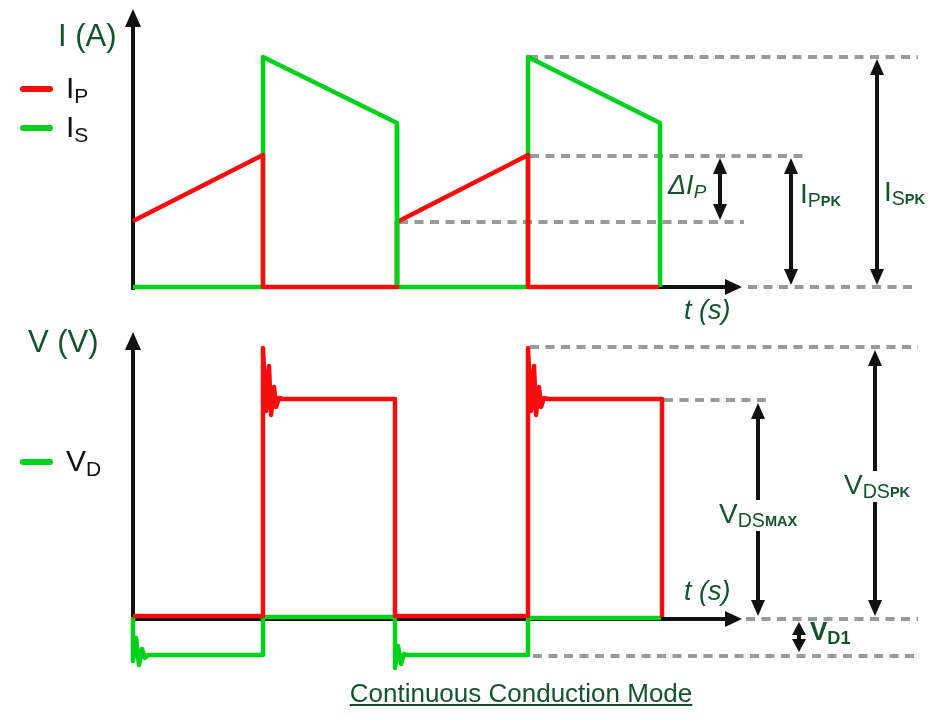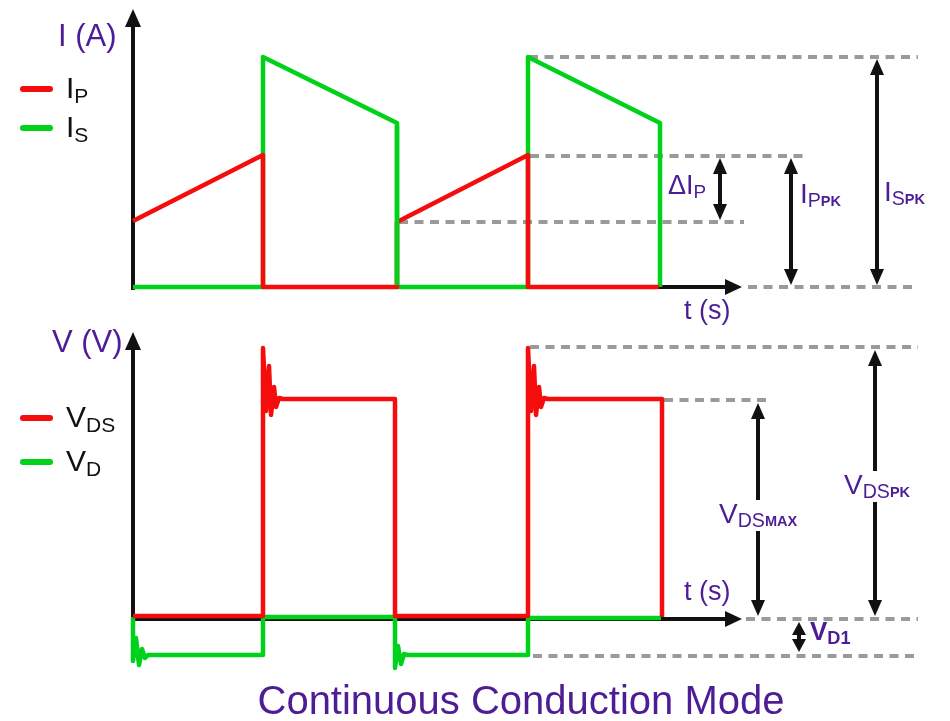--- a/index.html
+++ b/index.html
@@ -1,26 +1,26 @@
 <!DOCTYPE html>
 <html><head>
 <meta charset="utf-8">
 <style>
   html,body{margin:0;padding:0;background:#ffffff;}
   .stage{
     position:relative;width:950px;height:721px;background:#ffffff;overflow:hidden;
     font-family:"Liberation Sans","DejaVu Sans",sans-serif;color:#111;
   }
   #plot{position:absolute;left:0;top:0;width:950px;height:721px;}
-  .lbl{position:absolute;white-space:nowrap;line-height:1;color:#4c1d95;}
+  .lbl{position:absolute;white-space:nowrap;line-height:1;color:#14532d;}
   .fs31{font-size:31px;}
   .fs28{font-size:28px;}
-  .fs27{font-size:27px;}
+  .fs27{font-size:27px;font-style:italic;}
   .fs26{font-size:26px;font-weight:bold;}
-  .title{font-size:40px;}
+  .title{font-size:26px;text-decoration:underline;}
   .sub{font-size:0.70em;vertical-align:-0.22em;letter-spacing:0;}
   .subsub{font-size:0.52em;vertical-align:-0.22em;font-weight:bold;}
   .onwhite{background:#ffffff;padding:0 3px;}
   .legend-row{position:absolute;display:flex;align-items:center;gap:13px;height:32px;text-align:center;}
   .swatch{display:inline-block;width:33px;height:6px;border-radius:3px;}
   .legend-row .lbltxt{font-size:30px;line-height:1;}
   .center-x{transform:translateX(-50%);}
 </style>
 </head>
 <body>
@@ -82,26 +82,22 @@
   </div>
 
   <div class="lbl fs27" style="left:684px;top:297px">t (s)</div>
 
   <div class="lbl fs27" style="left:668px;top:172px"><span>ΔI</span><span class="sub">P</span></div>
 
   <div class="lbl fs28" style="left:800px;top:180px"><span>I</span><span class="sub">P</span><span class="subsub">PK</span></div>
 
   <div class="lbl fs28" style="left:884px;top:178px"><span>I</span><span class="sub">S</span><span class="subsub">PK</span></div>
 
-  <div class="lbl fs31" style="left:52px;top:326px">V (V)</div>
+  <div class="lbl fs31" style="left:28px;top:326px">V (V)</div>
 
-  <div class="legend-row" style="left:20px;top:402px">
-    <span class="swatch" style="background: rgb(245, 12, 12);"></span>
-    <span class="lbltxt"><span>V</span><span class="sub">DS</span></span>
-  </div>
 
   <div class="legend-row" style="left:20px;top:446px">
     <span class="swatch" style="background: rgb(0, 210, 27);"></span>
     <span class="lbltxt"><span>V</span><span class="sub">D</span></span>
   </div>
 
   <div class="lbl fs27" style="left:684px;top:578px">t (s)</div>
 
   <div class="lbl fs28 onwhite" style="left:716px;top:500px"><span>V</span><span class="sub">DS</span><span class="subsub">MAX</span></div>
 

